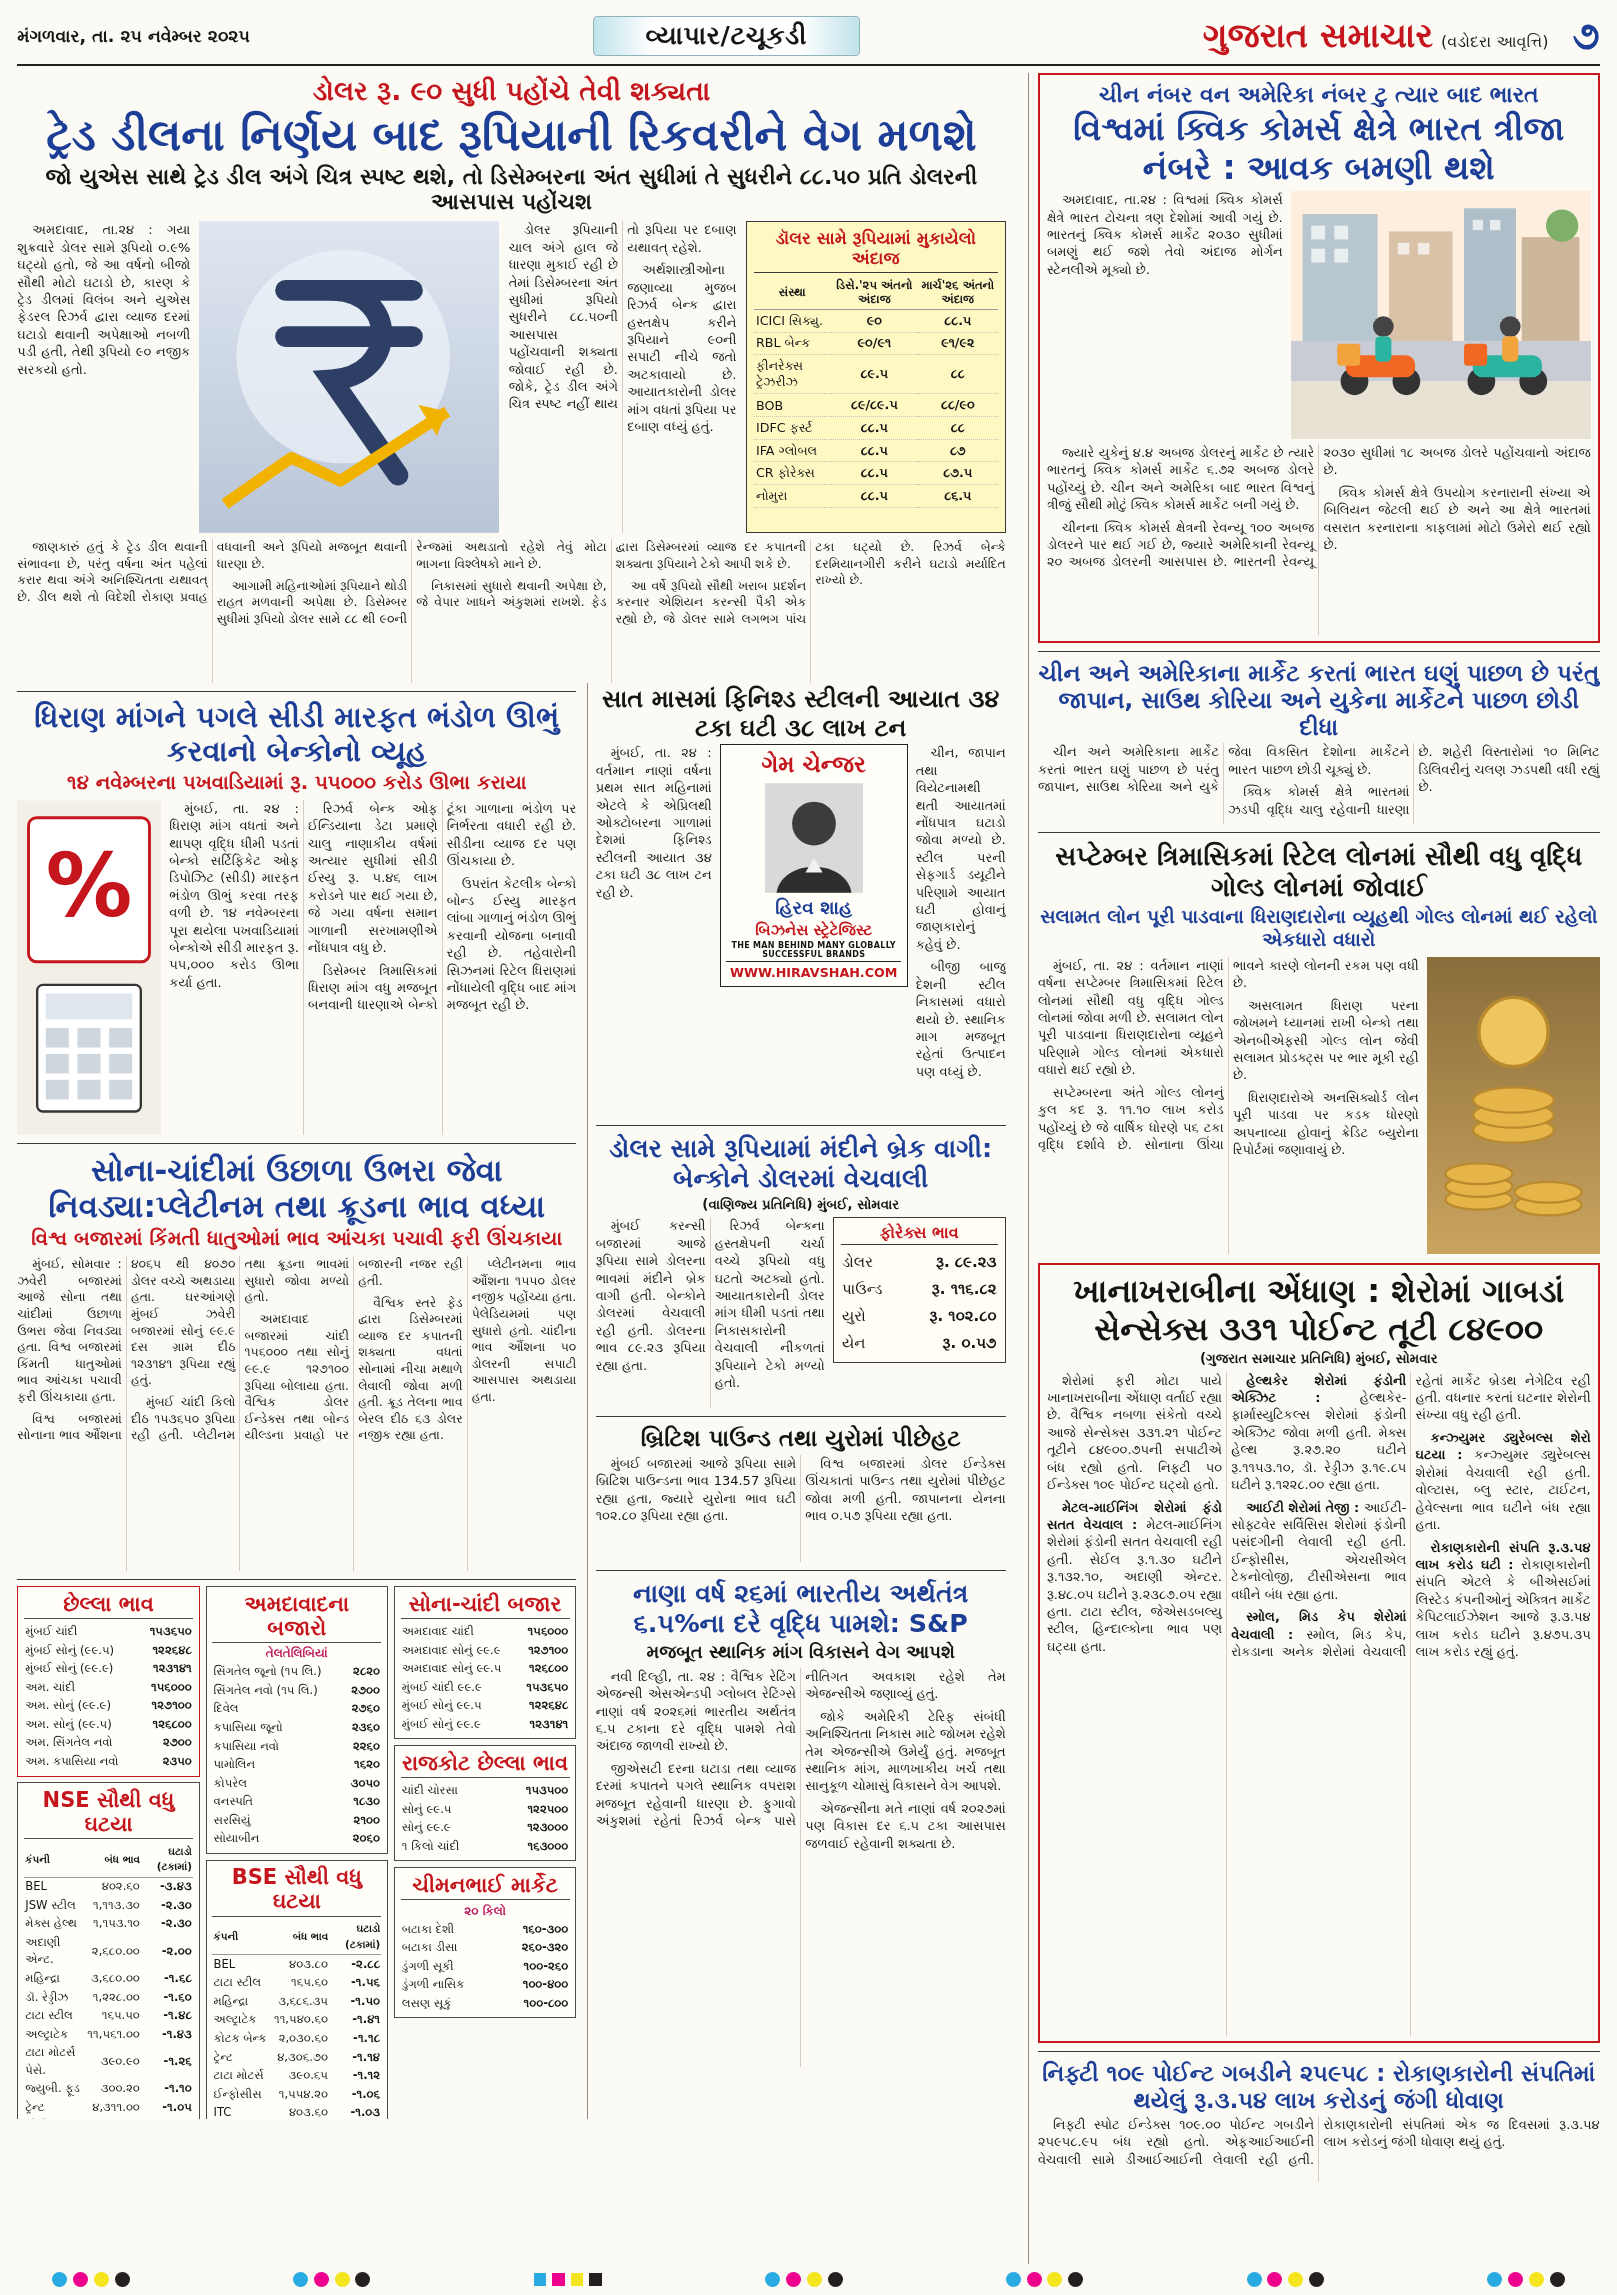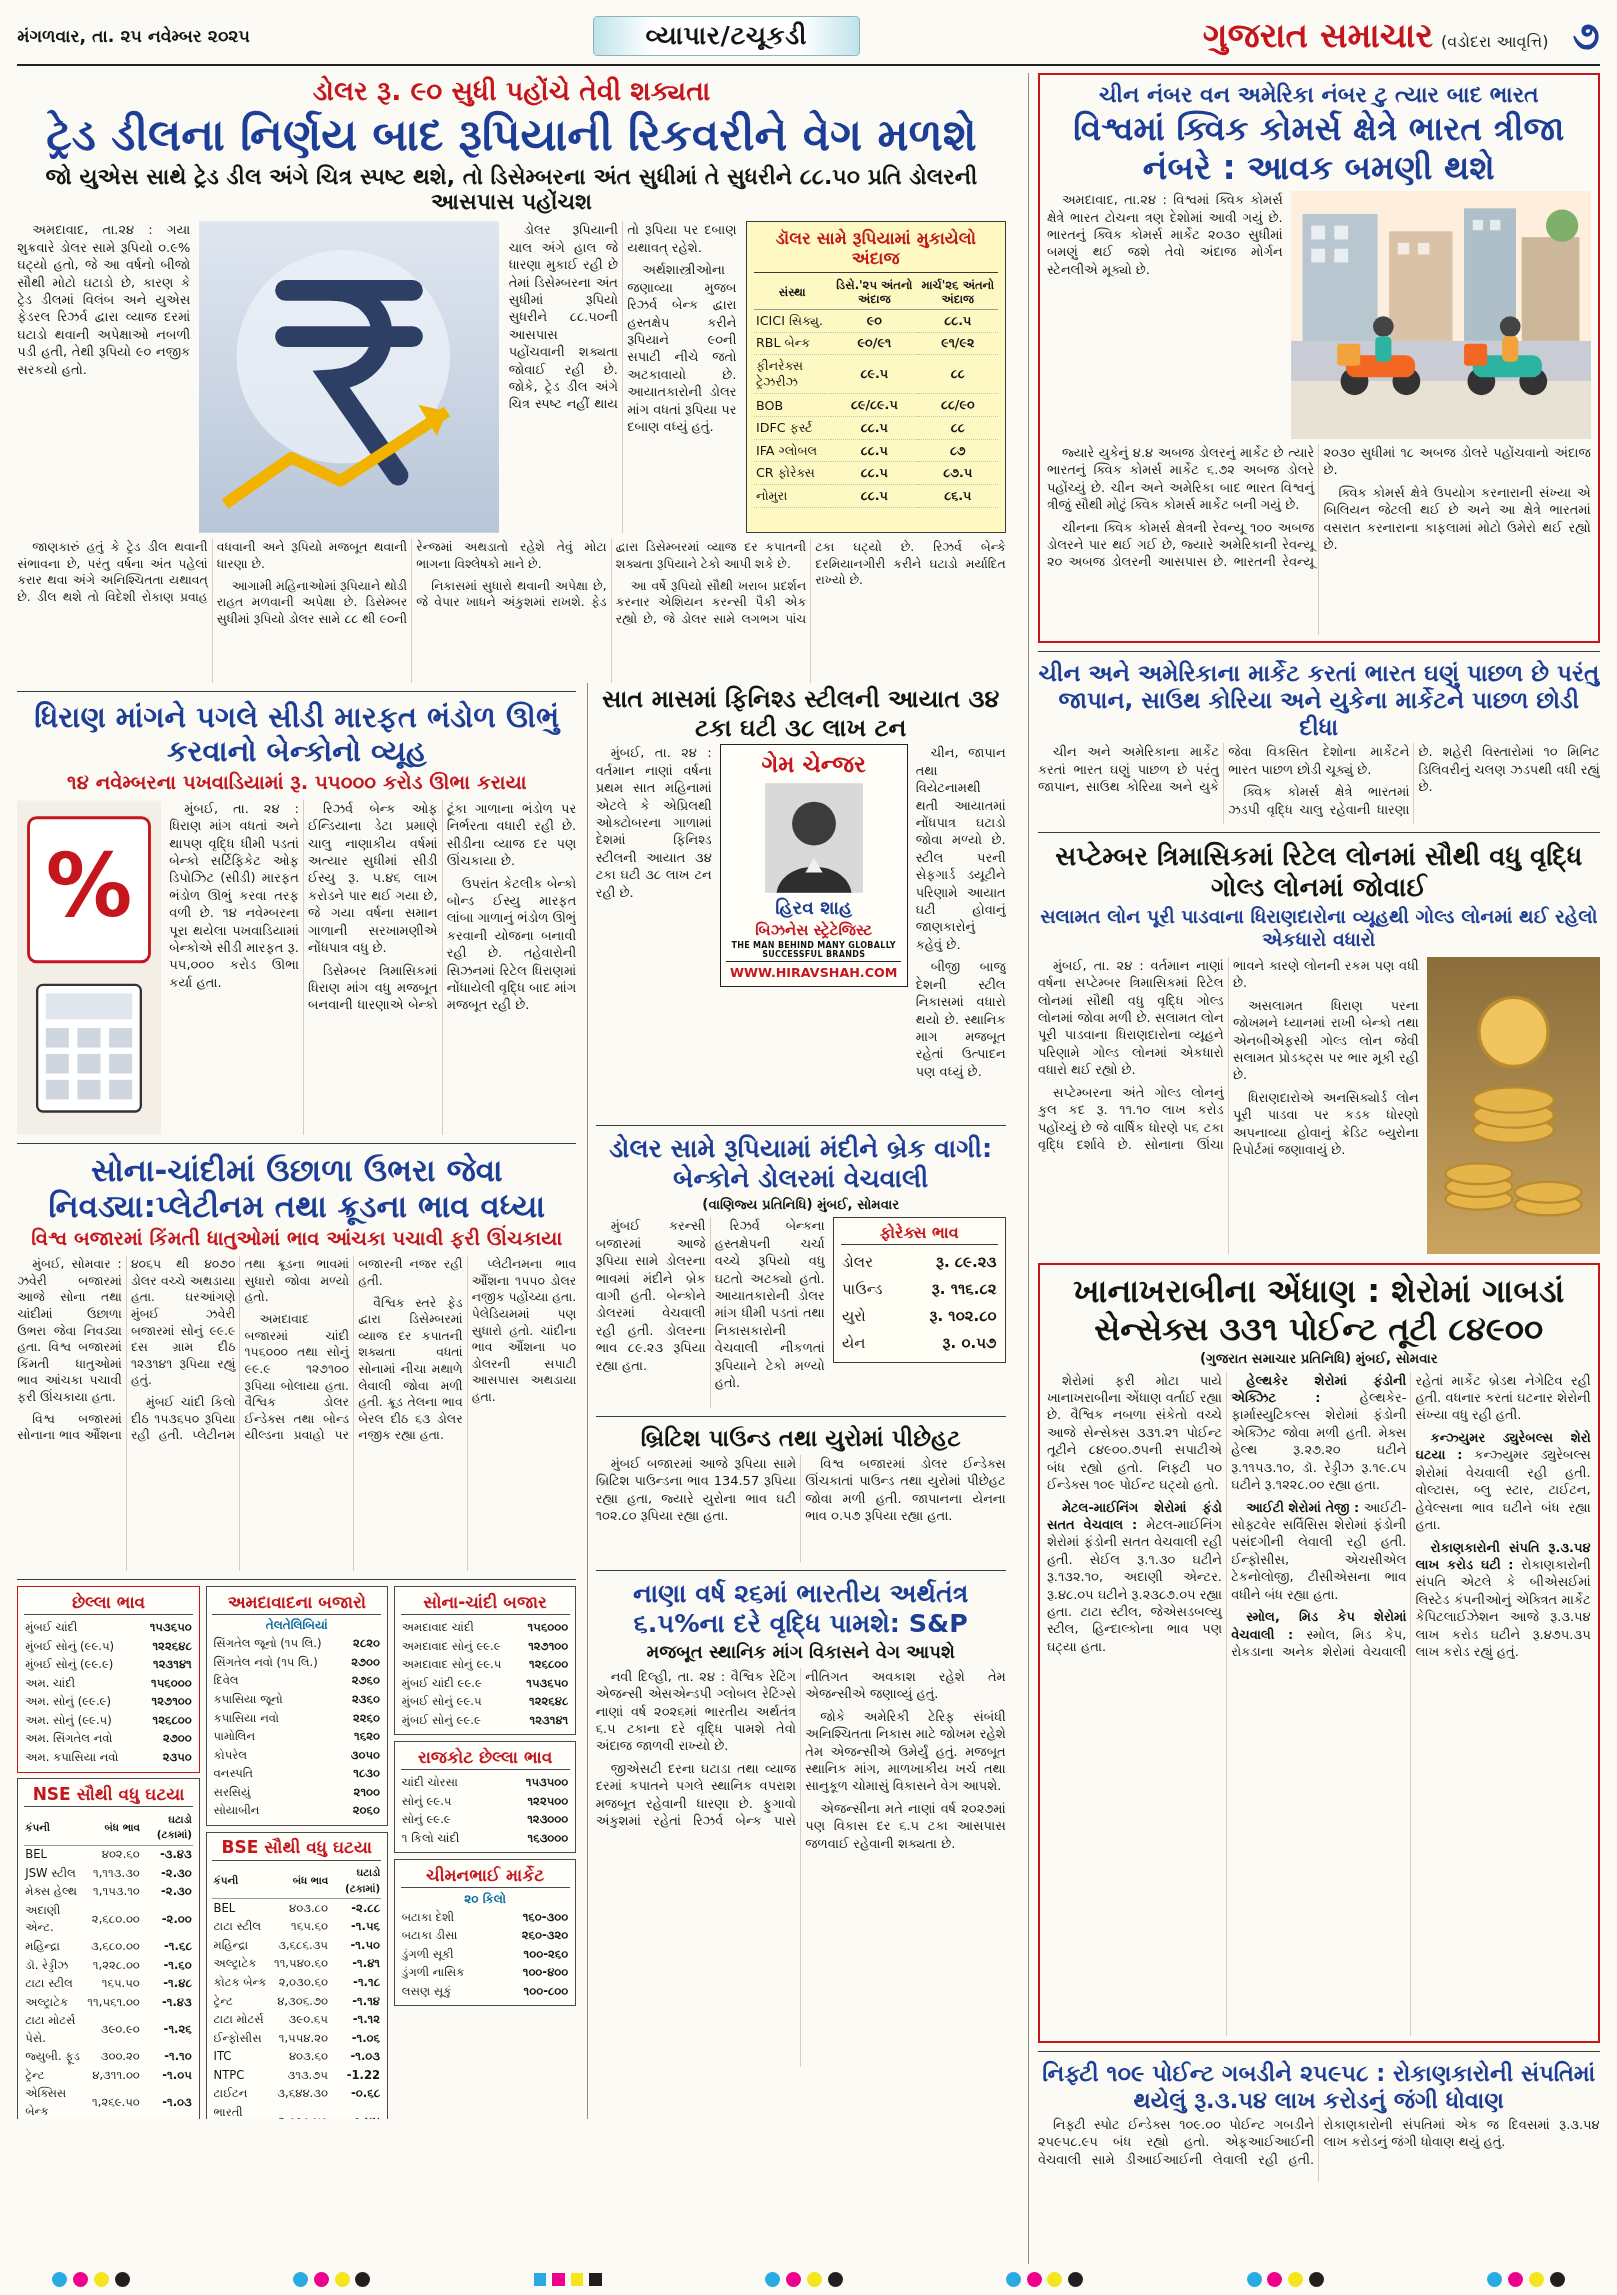--- a/index.html
+++ b/index.html
@@ -73,22 +73,22 @@
   .pct-fig svg { width:100%; height:100%; }
 
   
   .sona-body { height:315px; }
 
   
   .tables-band { display:flex; gap:5.8px; height:540px; overflow:hidden; }
   .mini-col { width:183px; display:flex; flex-direction:column; gap:5.8px; }
   .box { border:1.2px solid #4a4a4a; padding:4.6px 5.8px; background:#fffef9; }
   .red-box { border:1.7px solid #c4161c; }
-  .box-title { color:#c4161c; font-weight:800; font-size:17px; text-align:center; border-bottom:1.2px solid #4a4a4a; padding-bottom:2.3px; margin-bottom:3.5px; }
-  .box-sub { text-align:center; font-weight:800; font-size:12px; color:#0369a1; margin-bottom:2.3px; }
+  .box-title { color:#c4161c; font-weight:800; font-size:21px; text-align:center; border-bottom:1.2px solid #4a4a4a; padding-bottom:2.3px; margin-bottom:3.5px; }
+  .box-sub { text-align:center; font-weight:800; font-size:12px; color:#be185d; margin-bottom:2.3px; }
   table.mini { width:100%; border-collapse:collapse; font-size:11.6px; line-height:1.5; }
   table.mini td { padding:0.6px 1.2px; }
   table.mini td:last-child { text-align:right; font-weight:700; }
   table.mini.three th { font-size:10.4px; font-weight:800; text-align:right; border-bottom:0.6px solid #999; padding-bottom:1.7px; }
   table.mini.three th:first-child { text-align:left; }
   table.mini.three td:nth-child(2) { text-align:right; font-weight:400; }
   table.mini.three td:nth-child(3) { text-align:right; font-weight:700; }
 
   
   .steel-body { display:flex; gap:8px; height:373px; }

